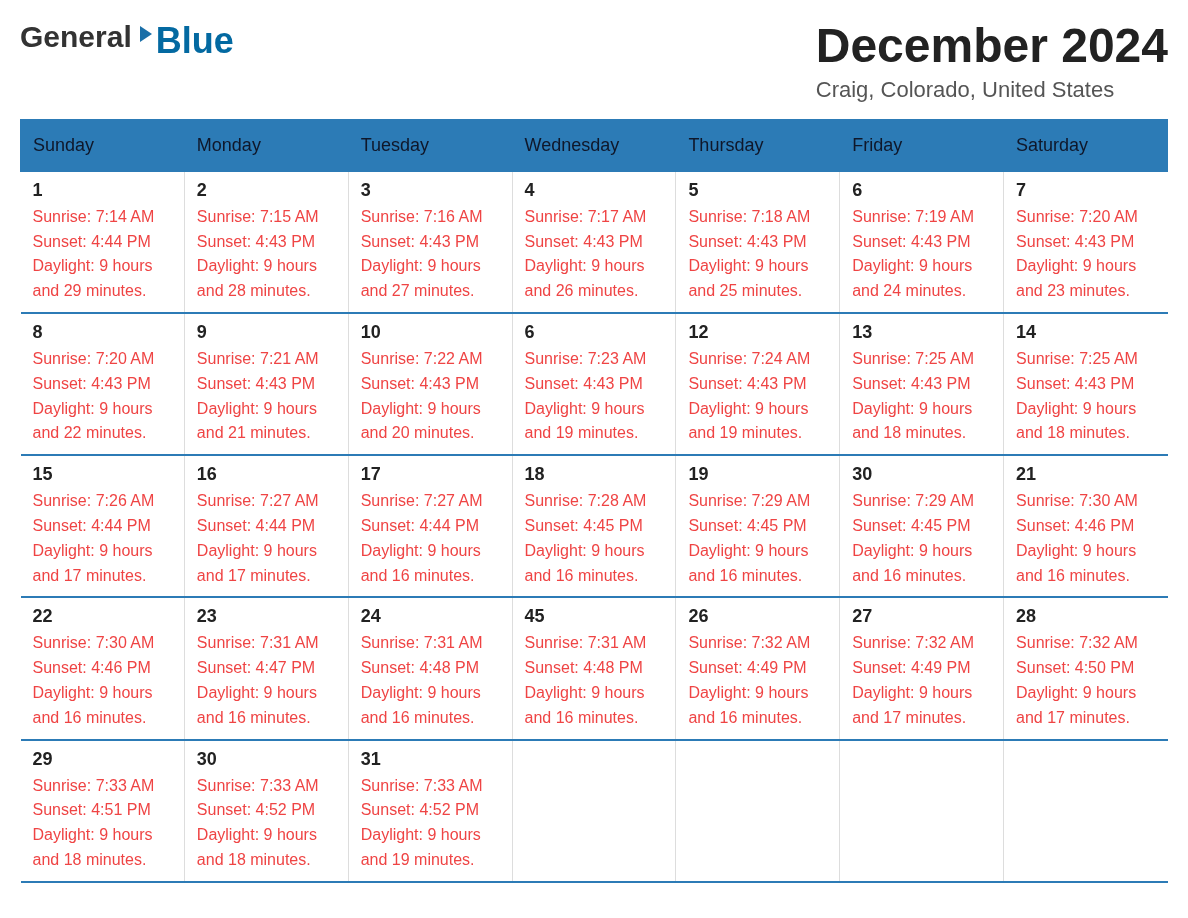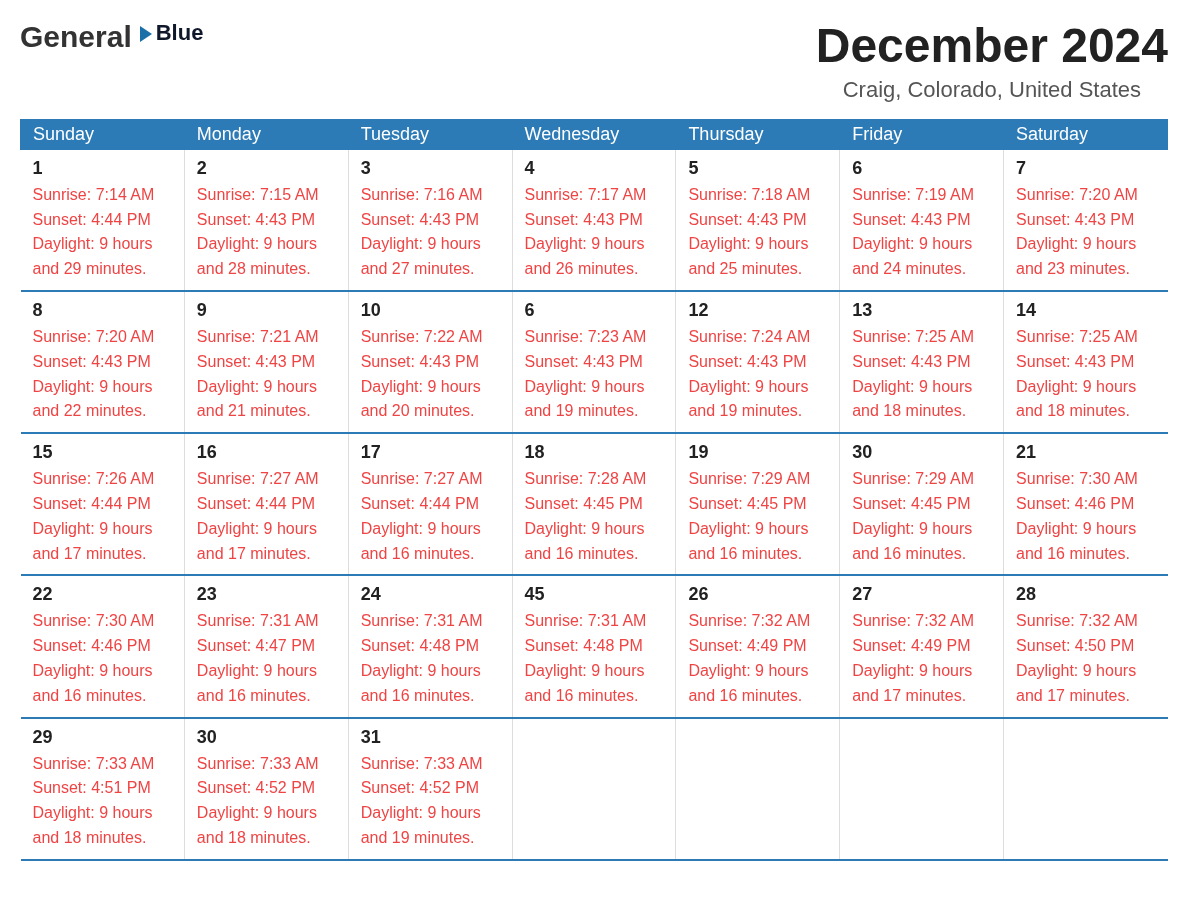--- a/index.html
+++ b/index.html
@@ -19,45 +19,45 @@
     .logo {
       display: flex;
       flex-direction: row;
       align-items: flex-start;
     }
     .logo-line {
       display: flex;
       align-items: center;
     }
     .title-area {
-      text-align: center;
+      text-align: left;
     }
     .month-title {
       font-size: 48px;
       font-weight: bold;
       color: #222;
       line-height: 1.1;
     }
     .location-title {
       font-size: 22px;
       color: #555;
       margin-top: 4px;
     }
     table {
       width: 100%;
       border-collapse: collapse;
     }
     thead tr {
       background-color: #2c7bb6;
     }
     thead th {
-      color: #ffffff;
+      color: #0f172a;
       font-size: 18px;
       font-weight: normal;
-      padding: 4px 12px;
+      padding: 15px 12px;
       text-align: left;
       border: 1px solid #2c7bb6;
     }
     tbody tr {
       border-bottom: 2px solid #2c7bb6;
     }
     tbody td {
       vertical-align: top;
       padding: 8px 12px;
       font-size: 14px;
@@ -97,21 +97,21 @@
 <div class="header-area">
   <div class="logo">
     <div class="logo-line">
       <span style="font-size:30px;font-weight:bold;color:#333;">General</span>
       <span style="display:inline-block;margin-left:4px;margin-bottom:2px;">
         <svg width="20" height="20" viewBox="0 0 20 20">
           <polygon points="4,2 16,10 4,18" fill="#1a6fa8"></polygon>
         </svg>
       </span>
     </div>
-    <span style="font-size:22px;font-weight:bold;color:#0f172a;">Blue</span>
+    <span style="font-size:36px;font-weight:bold;color:#0369a1;">Blue</span>
   </div>
   <div class="title-area">
     <div class="month-title">December 2024</div>
     <div class="location-title">Craig, Colorado, United States</div>
   </div>
 </div>
 
 <table>
   <thead>
     <tr>

